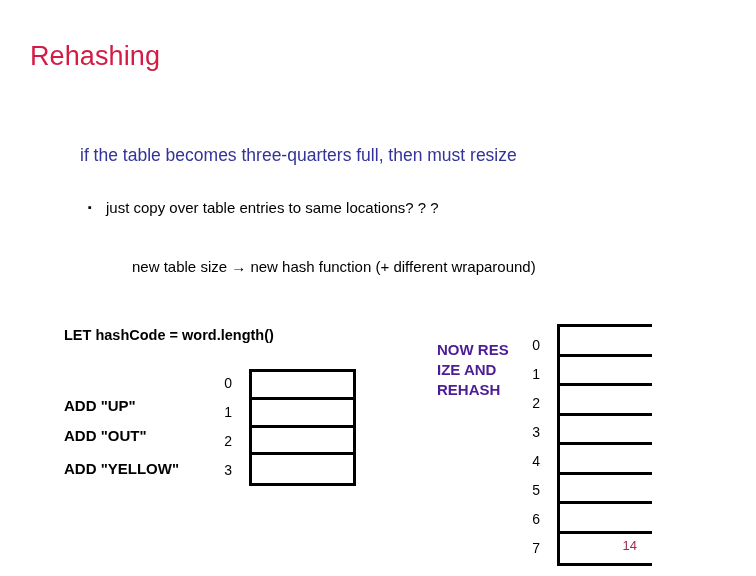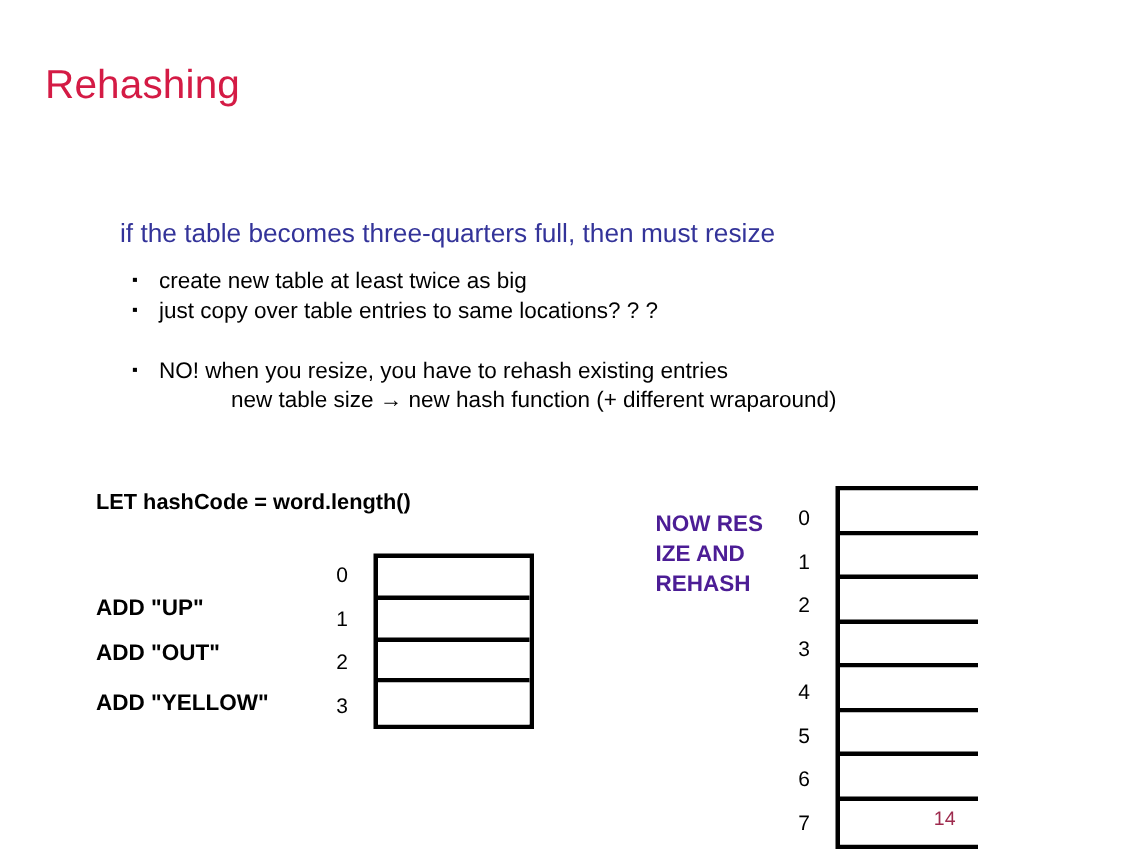--- a/index.html
+++ b/index.html
@@ -58,21 +58,21 @@
     color: #000000;
     font-size: 11px;
     vertical-align: 2px;
   }
   .lvl2.b1 { top: 177px; }
   .lvl2.b2 { top: 197px; }
   .lvl2.b3 { top: 237px; }
 
   .cont-line {
     position: absolute;
-    left: 154px;
+    left: 132px;
     top: 257px;
     font-size: 15px;
     line-height: 20px;
     color: #000000;
     white-space: nowrap;
   }
 
   
   .let-line {
     position: absolute;
@@ -163,28 +163,22 @@
 </style>
 </head>
 <body>
 
 <div id="slide">
 
   <div class="slide-title">Rehashing</div>
 
   <div class="lvl1 l2">if the table becomes three-quarters full, then must resize</div>
 
-  <div class="lvl2 b1">
-    <span class="bullet">▪</span><span>create new table at least twice as big</span>
-  </div>
   <div class="lvl2 b2">
     <span class="bullet">▪</span><span>just copy over table entries to same locations? ? ?</span>
-  </div>
-  <div class="lvl2 b3">
-    <span class="bullet">▪</span><span>NO! when you resize, you have to rehash existing entries</span>
   </div>
   <div class="cont-line">new table size → new hash function (+ different wraparound)</div>
 
   <div class="let-line">LET hashCode = word.length()</div>
 
   <div class="add-line a0">ADD "UP"</div>
   <div class="add-line a1">ADD "OUT"</div>
   <div class="add-line a2">ADD "YELLOW"</div>
 
   <div class="idx" style="left:214px; top:375px;">0</div>

